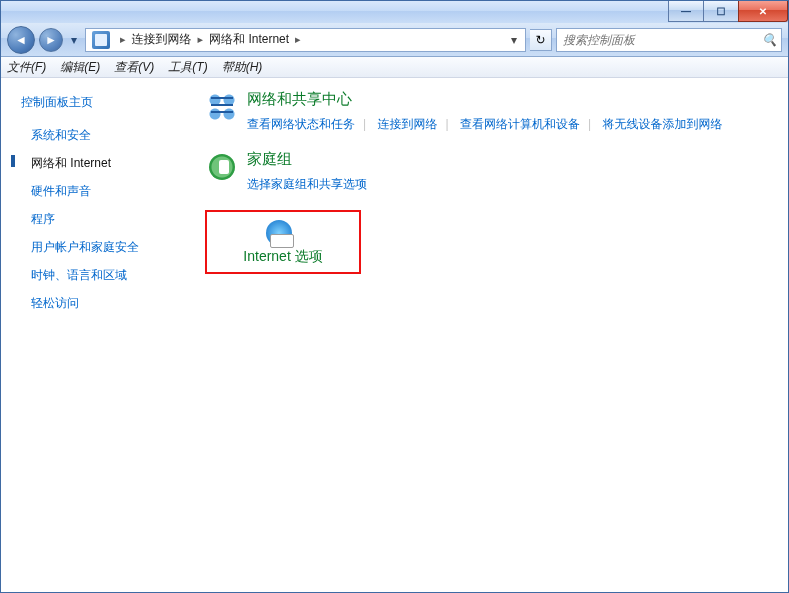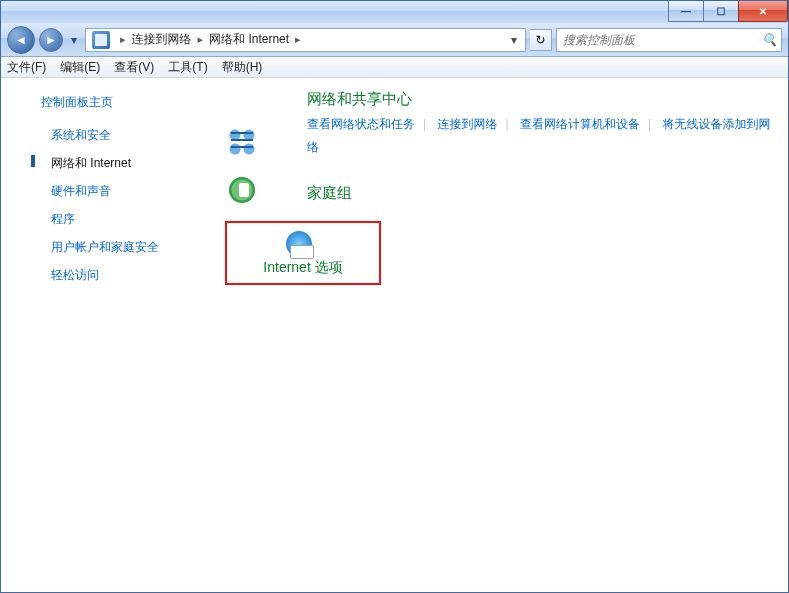--- a/index.html
+++ b/index.html
@@ -99,26 +99,26 @@
   .searchbox input {
     flex:1; border:none; outline:none; font:inherit; color:#888; font-style:italic;
     background:transparent;
   }
   .search-glass { color:#3d6aa7; margin-left:4px; }
   
   .menubar {
     height: 21px;
     background: linear-gradient(to bottom,#fafcff,#e8eef7);
     border-bottom:1px solid #d0d7e5;
-    display:flex; align-items:center; padding:0 6px;
+    display:flex; align-items:center; padding:0 6px;font-style:italic;
   }
   .menubar .mi { margin-right: 14px; color:#222; }
   
   .body {
-    flex:1; display:flex; background:#fff;padding-left:20px;
+    flex:1; display:flex; background:#fff;
   }
   .sidebar {
     width: 200px; padding: 16px 0 0 20px;
   }
   .sidebar .home { color:#0066cc; margin-bottom:14px; cursor:pointer; }
   .sidebar .item {
     color:#0066cc; margin:7px 6px; padding:2px 0 2px 4px;
     cursor:pointer; border-left: 0;
   }
   .sidebar .item.active {
@@ -126,21 +126,21 @@
     position:relative;
   }
   .sidebar .item.active::before {
     content:''; position:absolute; left:-16px; top:2px; width:4px; height:12px;
     background:#1e5aa0;
   }
   .content {
     flex:1; padding: 12px 12px 12px 4px;
   }
   .category {
-    display:flex; align-items:flex-end; margin-bottom: 14px; gap: 40px;
+    display:flex; align-items:flex-start; margin-bottom: 14px;
   }
   .cat-icon {
     width: 34px; height:34px; flex:none; margin-right: 8px;
     position:relative;
   }
   .cat-body { flex:1; }
   .cat-title {
     color:#0b7b2a; font-size:14px; margin-bottom:4px; cursor:pointer;
   }
   .cat-title.big { font-size:15px; }
@@ -250,20 +250,21 @@
   </div>
 
   <div class="body">
     <div class="sidebar">
       <div class="home">控制面板主页</div>
       <div class="item">系统和安全</div>
       <div class="item active">网络和 Internet</div>
       <div class="item">硬件和声音</div>
       <div class="item">程序</div>
       <div class="item">用户帐户和家庭安全</div>
+      <div class="item">时钟、语言和区域</div>
       <div class="item">轻松访问</div>
     </div>
 
     <div class="content">
 
       <div class="category">
         <div class="cat-icon ic-network"></div>
         <div class="cat-body">
           <div class="cat-title big">网络和共享中心</div>
           <div class="cat-links">
@@ -272,20 +273,23 @@
             <a>查看网络计算机和设备</a><span class="divider">|</span>
             <a>将无线设备添加到网络</a>
           </div>
         </div>
       </div>
 
       <div class="category">
         <div class="cat-icon ic-home"></div>
         <div class="cat-body">
           <div class="cat-title big">家庭组</div>
+          <div class="cat-links">
+            <a>选择家庭组和共享选项</a>
+          </div>
         </div>
       </div>
 
       <div class="highlight">
         <div class="cat-icon ic-ie">
           <span class="ic-ie-check">✓</span>
         </div>
         <div class="cat-title">Internet 选项</div>
       </div>
 

